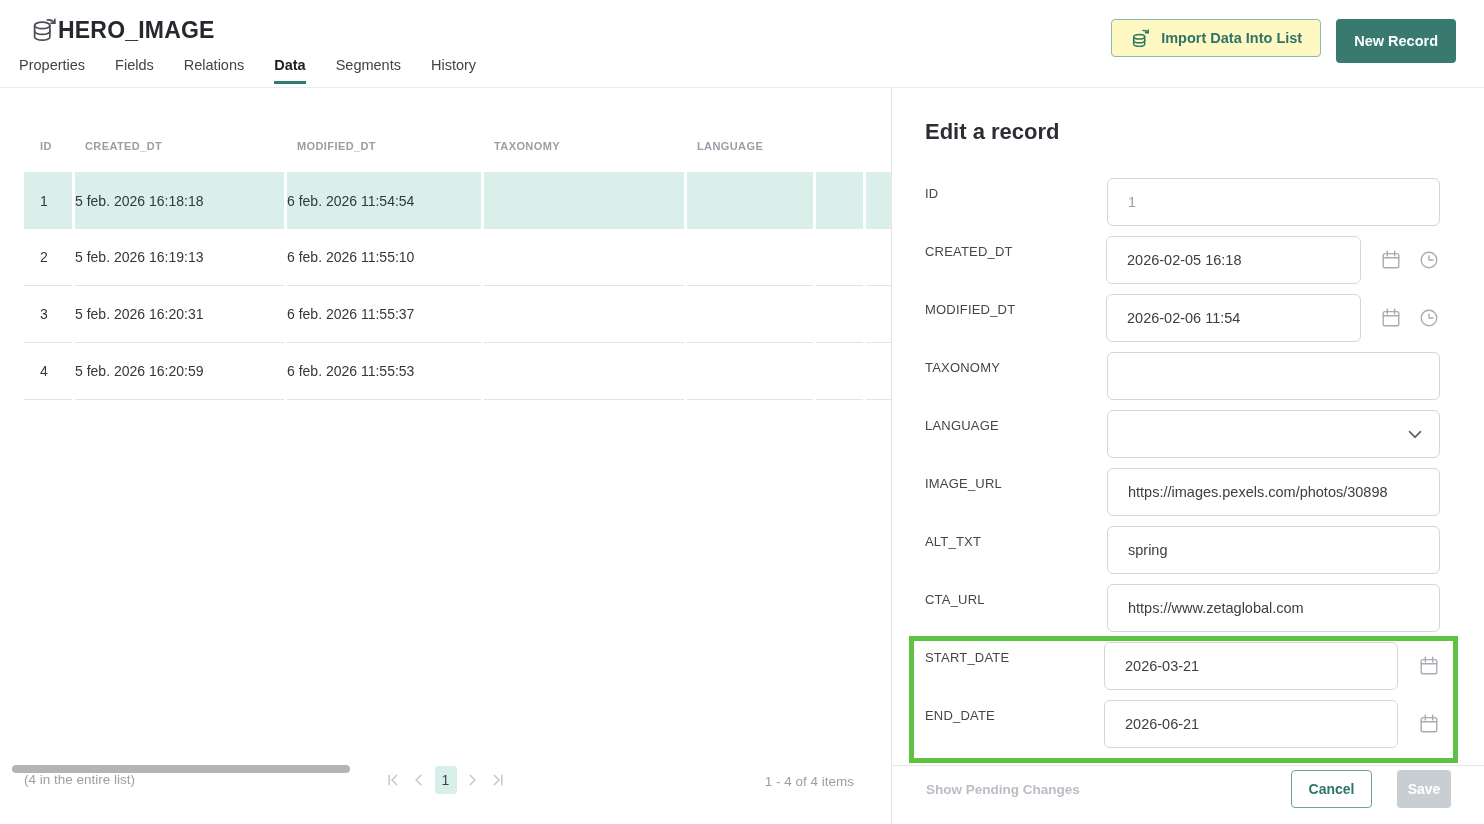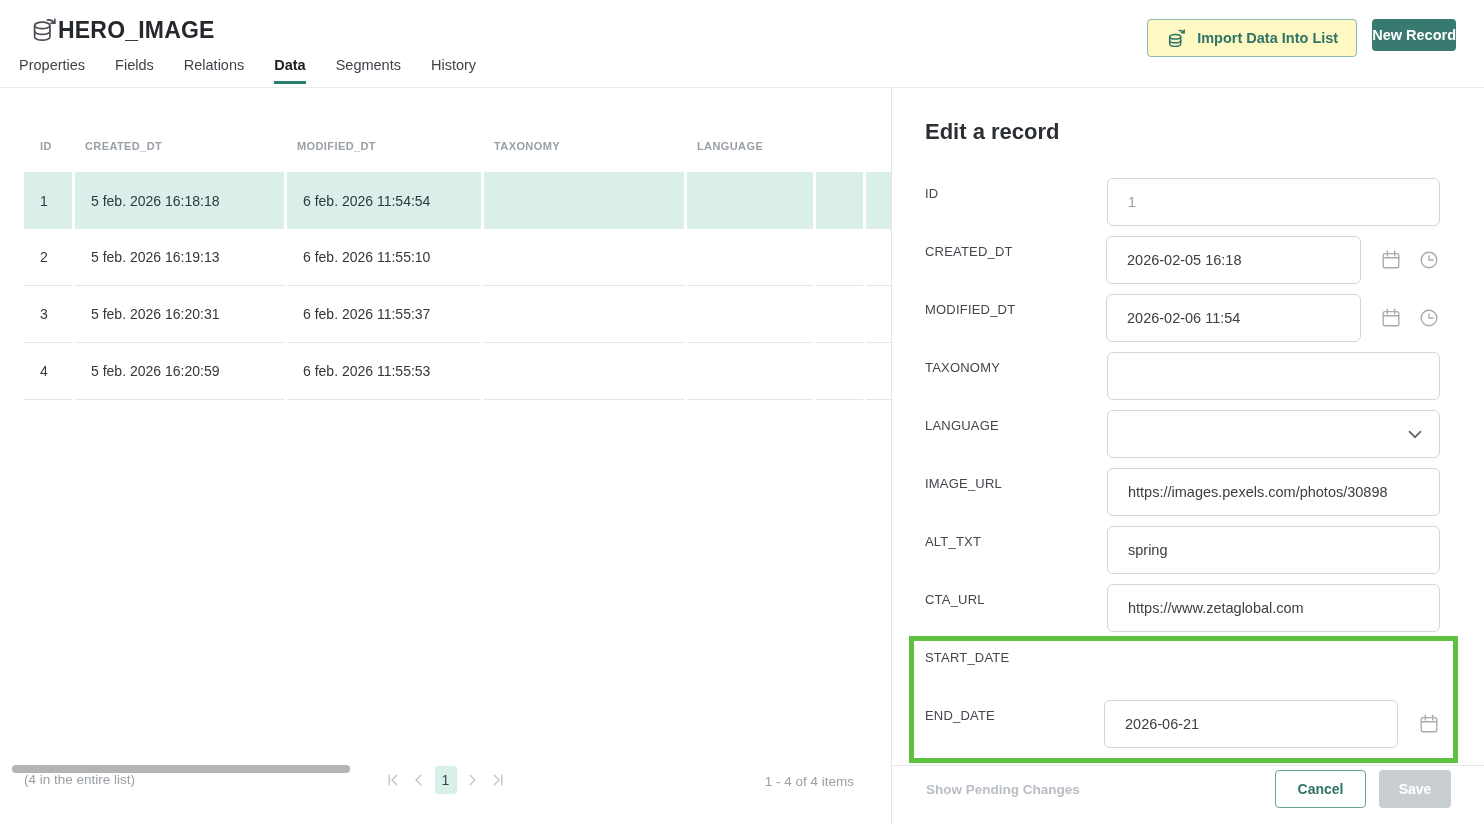--- a/index.html
+++ b/index.html
@@ -10,36 +10,36 @@
   .app-header { position:relative; height:88px; background:#fff; border-bottom:1px solid #e8eaec; }
   .title-row { display:flex; align-items:center; padding:16px 0 0 31px; }
   .page-title { font-size:23px; font-weight:600; color:#25282c; letter-spacing:.2px; }
   .tabs { display:flex; gap:30px; padding:12px 0 0 19px; }
   .tab { font-size:14.5px; color:#3f444a; padding-bottom:8px; border-bottom:3px solid transparent; cursor:pointer; }
   .tab.active { font-weight:700; color:#202124; border-bottom-color:#2a7d6f; }
   .header-actions { position:absolute; top:19px; right:28px; display:flex; gap:15px; }
   .btn-outline { display:flex; align-items:center; gap:10px; height:38px; padding:0 18px;
                  background:#fef9c3; border:1px solid #8db8b1; border-radius:4px;
                  color:#2e7468; font-size:14.5px; font-weight:700; cursor:pointer; }
-  .btn-primary { height:32px; padding:0 0; background:#387a70; border:none; border-radius:4px;
+  .btn-primary { height:44px; padding:0 18px; background:#387a70; border:none; border-radius:4px;
                  color:#fff; font-size:14.5px; font-weight:700; cursor:pointer; }
 
   
   .main { display:flex; height:736px; }
   .left-panel { position:relative; width:891px; background:#fff; }
   .right-panel { position:relative; width:593px; border-left:1px solid #e4e6e8; background:#fff; }
 
   
   .data-table { margin-left:24px; width:867px; }
   .tr { display:grid; grid-template-columns:48px 209px 194px 200px 126px 47px 1fr; column-gap:3px; }
   .thead { height:84px; align-items:end; padding-bottom:20px; }
   .th { font-size:11px; font-weight:700; letter-spacing:.4px; color:#999fa6; padding-left:10px; }
   .th.col-id { padding-left:16px; }
   .row { height:57px; align-items:stretch; cursor:pointer; }
-  .td { display:flex; align-items:center; font-size:14px; color:#33373b; padding-left:16px; border-bottom:1px solid #e3e5e7; }
+  .td { display:flex; align-items:center; font-size:14px; color:#33373b; padding-left:0; border-bottom:1px solid #e3e5e7; }
   .td.col-id { padding-left:16px; }
   .row.selected .td { background:#daefe9; border-bottom:none; }
 
   
   .hscrollbar { position:absolute; left:12px; bottom:51px; width:338px; height:8px;
                 background:#b4b4b4; border-radius:4px; cursor:grab; }
   .table-footer { position:absolute; left:0; right:0; bottom:16px; height:46px;padding-left:48px; }
   .footer-left { position:absolute; left:24px; top:10px; font-size:13.5px; color:#9aa0a5; }
   .footer-right { position:absolute; right:37px; top:12px; font-size:13.5px; color:#9aa0a5; }
   .pagination { position:absolute; left:50%; transform:translateX(-50%); top:4px;
@@ -67,26 +67,26 @@
   .select-chevron { position:absolute; right:14px; top:13px; cursor:pointer; }
 
   
   .annotation-box { position:absolute; left:17px; top:548px; width:549px; height:127px;
                     border:5px solid #5fc140; pointer-events:none; z-index:5; }
 
   
   .action-bar { position:absolute; left:0; right:0; bottom:0; height:59px; border-top:1px solid #e4e6e8;
                 display:flex; align-items:center; padding:0 33px 12px 34px; background:#fff; }
   .pending-link { font-size:13.5px; font-weight:700; color:#b9bec4; margin-right:auto; cursor:pointer; }
-  .btn-cancel { width:91px; height:38px; background:#fff; border:1px solid #6ba399; border-radius:4px;
+  .btn-cancel { width:81px; height:38px; background:#fff; border:1px solid #6ba399; border-radius:4px;
                 color:#2e7468; font-size:14px; font-weight:700; cursor:pointer; margin-right:13px;
                 font-family:"Liberation Sans", sans-serif; }
-  .btn-save { width:72px; height:38px; background:#c9ced3; border:none; border-radius:4px;
+  .btn-save { width:54px; height:38px; background:#c9ced3; border:none; border-radius:4px;
               color:#fff; font-size:14px; font-weight:700; cursor:default;
-              font-family:"Liberation Sans", sans-serif; }
+              font-family:"Liberation Sans", sans-serif;margin-left:12px; }
   svg { display:block; }
 </style>
 </head>
 <body>
 
 <div class="app-header">
   <div class="title-row">
     <span>
       <svg width="27" height="29" viewBox="0 0 24 25" fill="none" stroke="#4a4f55" stroke-width="1.5" stroke-linecap="round">
         <ellipse cx="10" cy="8" rx="6.8" ry="2.9"></ellipse>
@@ -301,20 +301,31 @@
 
       <div class="field-row">
         <div class="field-label">CTA_URL</div>
         <div class="field-control">
           <input class="text-input" value="https://www.zetaglobal.com" style="">
         </div>
       </div>
 
       <div class="field-row">
         <div class="field-label">START_DATE</div>
+        <div class="field-control">
+          <input class="text-input w-date" value="2026-03-21" style="">
+          <span class="icon-btn" style="margin-left:20px;">
+            <svg width="22" height="22" viewBox="0 0 24 24" fill="none" stroke="#a7acb2" stroke-width="1.5" stroke-linecap="round">
+              <rect x="3.5" y="5" width="17" height="15.5" rx="2"></rect>
+              <line x1="8" y1="2.5" x2="8" y2="7.5"></line>
+                <line x1="16" y1="2.5" x2="16" y2="7.5"></line>
+              <line x1="3.5" y1="9.5" x2="20.5" y2="9.5"></line>
+            </svg>
+          </span>
+        </div>
       </div>
 
       <div class="field-row">
         <div class="field-label">END_DATE</div>
         <div class="field-control">
           <input class="text-input w-date" value="2026-06-21" style="">
           <span class="icon-btn" style="margin-left:20px;">
             <svg width="22" height="22" viewBox="0 0 24 24" fill="none" stroke="#a7acb2" stroke-width="1.5" stroke-linecap="round">
               <rect x="3.5" y="5" width="17" height="15.5" rx="2"></rect>
               <line x1="8" y1="2.5" x2="8" y2="7.5"></line>

